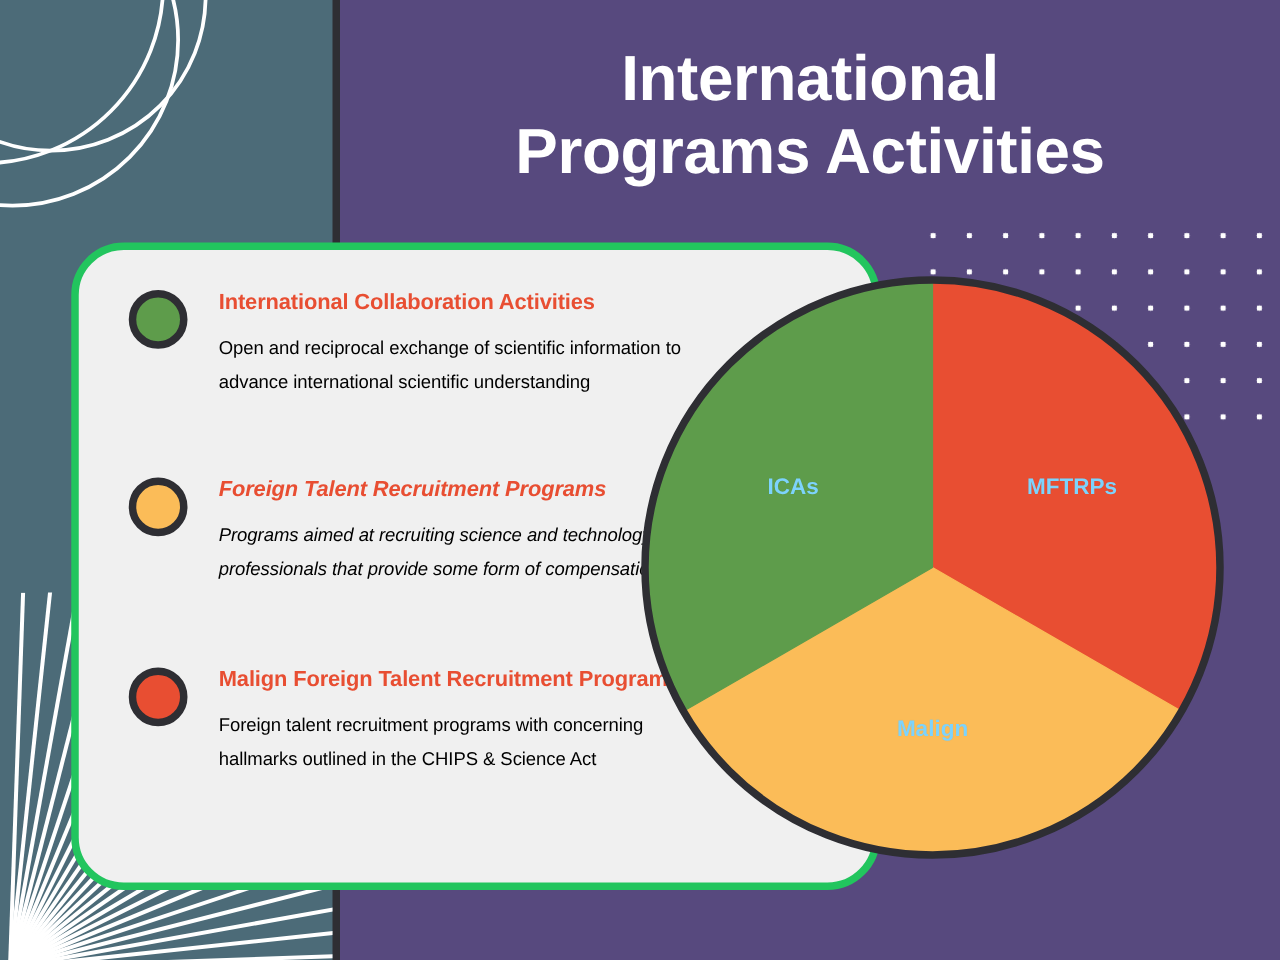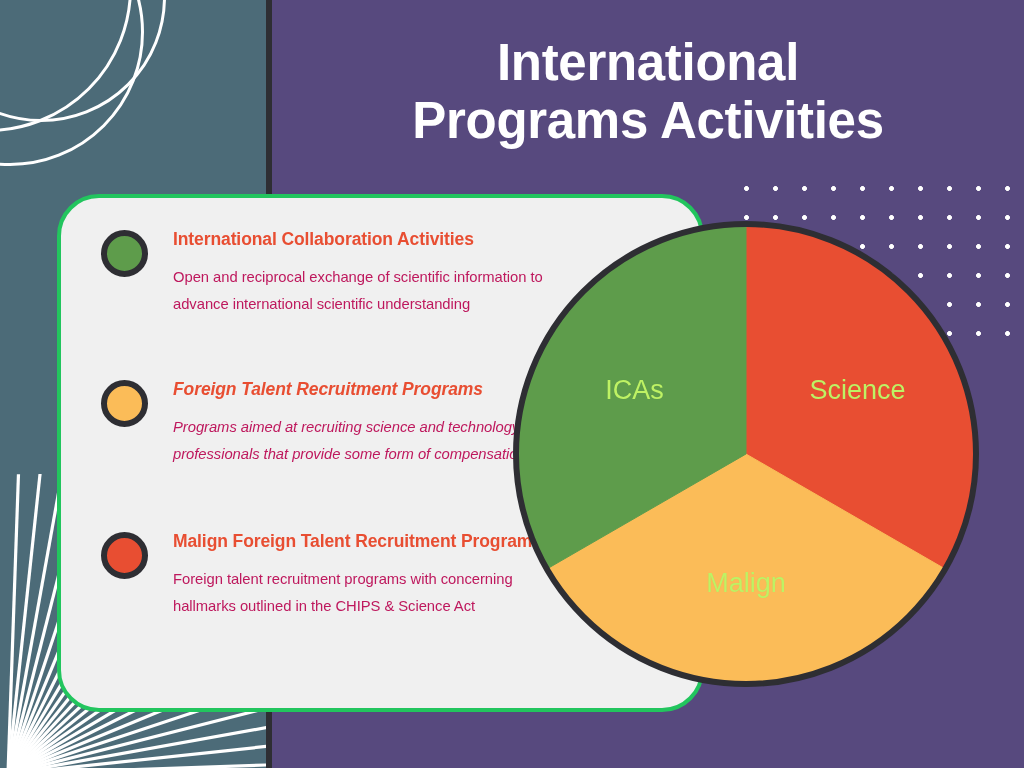--- a/index.html
+++ b/index.html
@@ -65,21 +65,21 @@
     letter-spacing:-0.3px;
   }
   .title span { display:block; }
 
   
   .card {
     position:absolute;
     left:57px; top:194px;
     width:647px; height:518px;
     background:#f0f0f0;
-    border:4px solid #22c55e;
+    border:6px solid #22c55e;
     border-radius:42px;
     padding:32px 28px 0 40px;
   }
 
   .legend-item { position:absolute; left:40px; width:470px; }
   .item-0 { top:30px; }
   .item-1 { top:180px;font-style:italic; }
   .item-2 { top:332px; }
 
   .bullet {
@@ -95,37 +95,37 @@
   .item-heading {
     color:#e84e32;
     font-size:17.5px;
     font-weight:bold;
     line-height:1.28;
     letter-spacing:-0.1px;
   }
 
   .item-body {
     margin-top:14px;
-    color:#be185d;
+    color:#000000;
     font-size:14.8px;
     line-height:1.77;
     letter-spacing:-0.05px;
   }
 
   
   .pie-wrap {
     position:absolute;
     left:510px; top:218px;
     width:472px; height:472px;
   }
   .slice-label {
     position:absolute;
-    color:#bef264;
-    font-size:27px;
-    font-weight:normal;
+    color:#7dd3fc;
+    font-size:18px;
+    font-weight:bold;
     white-space:nowrap;
     transform:translate(-50%,-50%);
     text-shadow:0 0 1px rgba(0,0,0,0.07);
   }
 </style>
 </head>
 <body>
 
 <div id="stage">
 
@@ -201,19 +201,19 @@
   <div class="pie-wrap">
     <svg width="472" height="472" viewBox="0 0 472 472">
       <g id="pie-slices">
           <path d="M 236 236 L 236 6 A 230 230 0 0 1 435.1858428704209 351 Z" fill="#E84E32" stroke="#E84E32" stroke-width="1"></path>
           <path d="M 236 236 L 435.1858428704209 351 A 230 230 0 0 1 36.81415712957909 351 Z" fill="#FBBC58" stroke="#FBBC58" stroke-width="1"></path>
           <path d="M 236 236 L 36.81415712957909 351 A 230 230 0 0 1 235.99999999999997 6 Z" fill="#5E9C4B" stroke="#5E9C4B" stroke-width="1"></path>
         </g>
       <circle cx="236" cy="236" r="230" fill="none" stroke="#2e2e33" stroke-width="6"></circle>
     </svg>
     <div id="pie-labels">
-        <div class="slice-label" style="left: 347.544px; top: 171.6px;">Science</div>
+        <div class="slice-label" style="left: 347.544px; top: 171.6px;">MFTRPs</div>
         <div class="slice-label" style="left: 236px; top: 364.8px;">Malign</div>
         <div class="slice-label" style="left: 124.456px; top: 171.6px;">ICAs</div>
       </div>
   </div>
 
 </div>
 
 </body></html>

